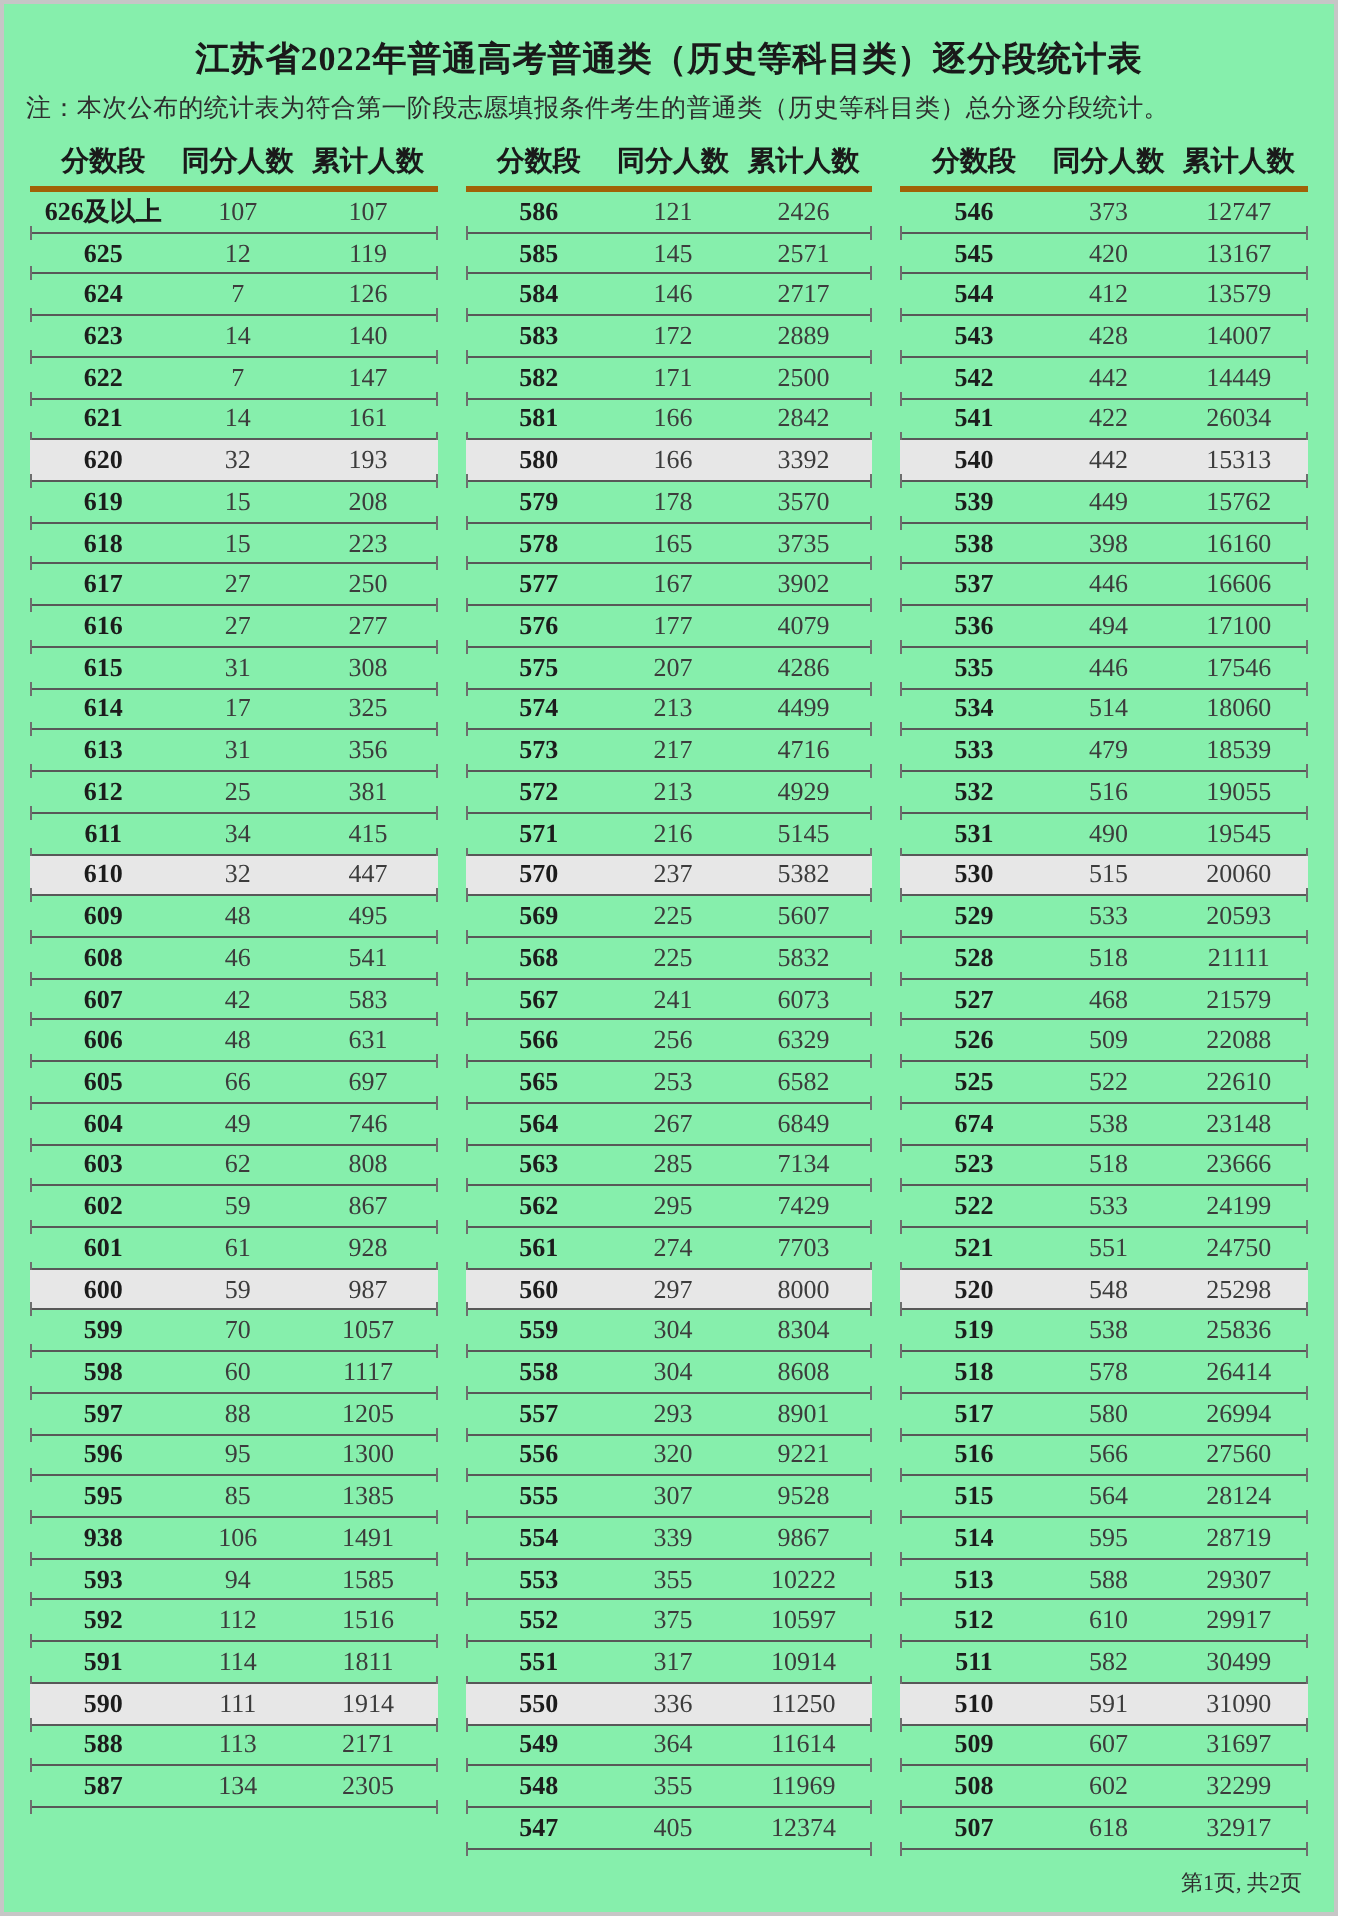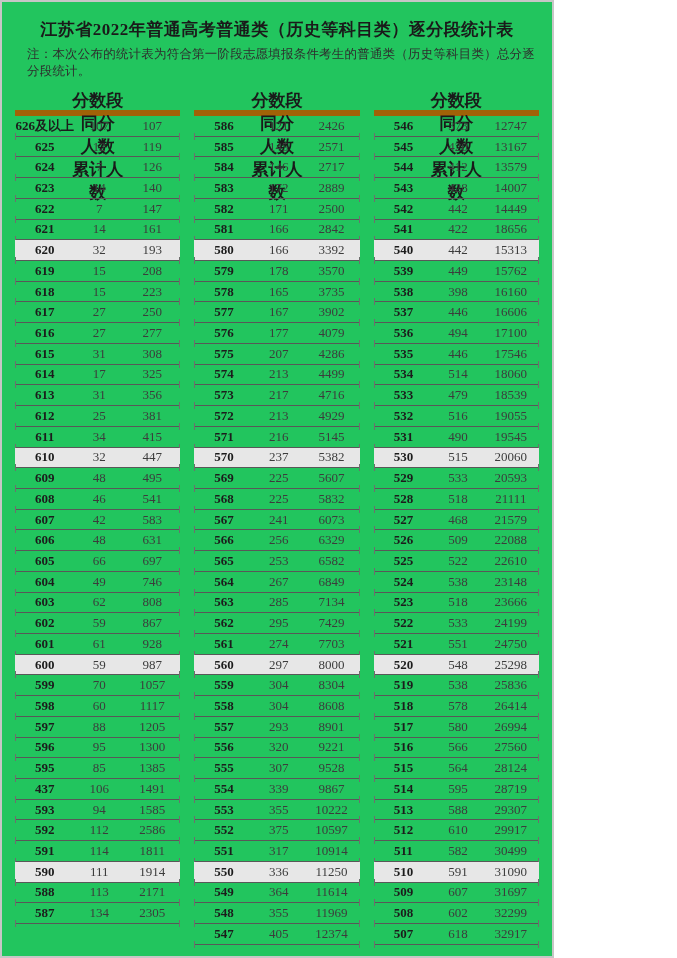--- a/index.html
+++ b/index.html
@@ -1,35 +1,35 @@
 <!DOCTYPE html>
 <html><head>
 <meta charset="utf-8">
 <style>
   html,body{margin:0;padding:0;background:#fff;}
   .page{
-    width:554px;height:958px;box-sizing:border-box;
-    background:#22c55e;border:2px solid #c6c6c6;
+    width:669px;height:958px;box-sizing:border-box;
+    background:#86efac;border:2px solid #c6c6c6;
     font-family:"Liberation Serif","DejaVu Serif",serif;
     color:#222;overflow:hidden;position:relative;
   }
   .page-title{
     text-align:center;font-size:17px;font-weight:bold;color:#1a1a1a;
     margin:16px 8px 5px 8px;letter-spacing:0.5px;
   }
   .note{
-    font-size:12.5px;color:#2e2e2e;margin:0 10px 9px 25px;letter-spacing:0.2px;
+    font-size:12.5px;color:#2e2e2e;margin:0 10px 9px 11px;letter-spacing:0.2px;
   }
   .tables{
     display:flex;gap:14px;padding:0 13px;
   }
   .sub-table{flex:1;min-width:0;}
-  .t-header{display:flex;height:21px;align-items:center;font-weight:bold;font-size:17px;color:#1a1a1a;flex-direction:column;}
+  .t-header{display:flex;height:21px;font-weight:bold;font-size:14px;color:#1a1a1a;}
   .t-header span{text-align:center;}
-  .t-body{border-top:6px solid #a16207;}
+  .t-body{border-top:3px solid #a16207;}
   .t-row{
     display:flex;height:19.73px;align-items:center;
     border-bottom:1px solid #585858;position:relative;font-size:13px;
   }
   .t-row.hl{background:#e7e7e7;}
   .t-row::before,.t-row::after{
     content:"";position:absolute;bottom:-4px;width:1px;height:7px;background:#6e6e6e;
   }
   .t-row::before{left:0;}
   .t-row::after{right:0;}
@@ -212,33 +212,33 @@
             <span class="c-score">596</span>
             <span class="c-count">95</span>
             <span class="c-cum">1300</span>
           </div>
           <div class="t-row">
             <span class="c-score">595</span>
             <span class="c-count">85</span>
             <span class="c-cum">1385</span>
           </div>
           <div class="t-row">
-            <span class="c-score">437</span>
+            <span class="c-score">938</span>
             <span class="c-count">106</span>
             <span class="c-cum">1491</span>
           </div>
           <div class="t-row">
             <span class="c-score">593</span>
             <span class="c-count">94</span>
             <span class="c-cum">1585</span>
           </div>
           <div class="t-row">
             <span class="c-score">592</span>
             <span class="c-count">112</span>
-            <span class="c-cum">2586</span>
+            <span class="c-cum">1516</span>
           </div>
           <div class="t-row">
             <span class="c-score">591</span>
             <span class="c-count">114</span>
             <span class="c-cum">1811</span>
           </div>
           <div class="t-row hl">
             <span class="c-score">590</span>
             <span class="c-count">111</span>
             <span class="c-cum">1914</span>
@@ -492,21 +492,21 @@
             <span class="c-cum">14007</span>
           </div>
           <div class="t-row">
             <span class="c-score">542</span>
             <span class="c-count">442</span>
             <span class="c-cum">14449</span>
           </div>
           <div class="t-row">
             <span class="c-score">541</span>
             <span class="c-count">422</span>
-            <span class="c-cum">18656</span>
+            <span class="c-cum">26034</span>
           </div>
           <div class="t-row hl">
             <span class="c-score">540</span>
             <span class="c-count">442</span>
             <span class="c-cum">15313</span>
           </div>
           <div class="t-row">
             <span class="c-score">539</span>
             <span class="c-count">449</span>
             <span class="c-cum">15762</span>
@@ -575,21 +575,21 @@
             <span class="c-score">526</span>
             <span class="c-count">509</span>
             <span class="c-cum">22088</span>
           </div>
           <div class="t-row">
             <span class="c-score">525</span>
             <span class="c-count">522</span>
             <span class="c-cum">22610</span>
           </div>
           <div class="t-row">
-            <span class="c-score">524</span>
+            <span class="c-score">674</span>
             <span class="c-count">538</span>
             <span class="c-cum">23148</span>
           </div>
           <div class="t-row">
             <span class="c-score">523</span>
             <span class="c-count">518</span>
             <span class="c-cum">23666</span>
           </div>
           <div class="t-row">
             <span class="c-score">522</span>

